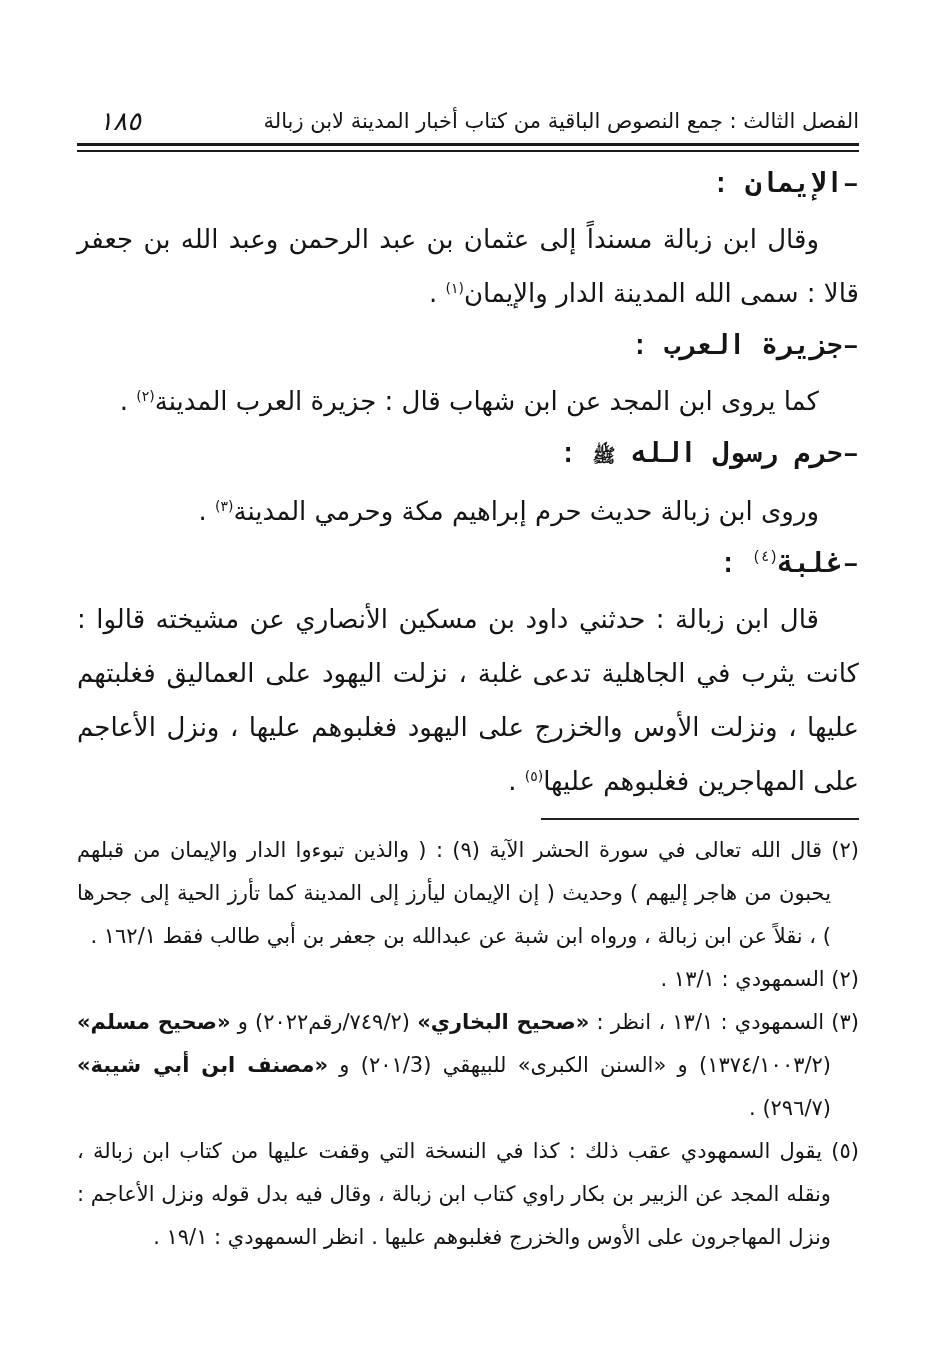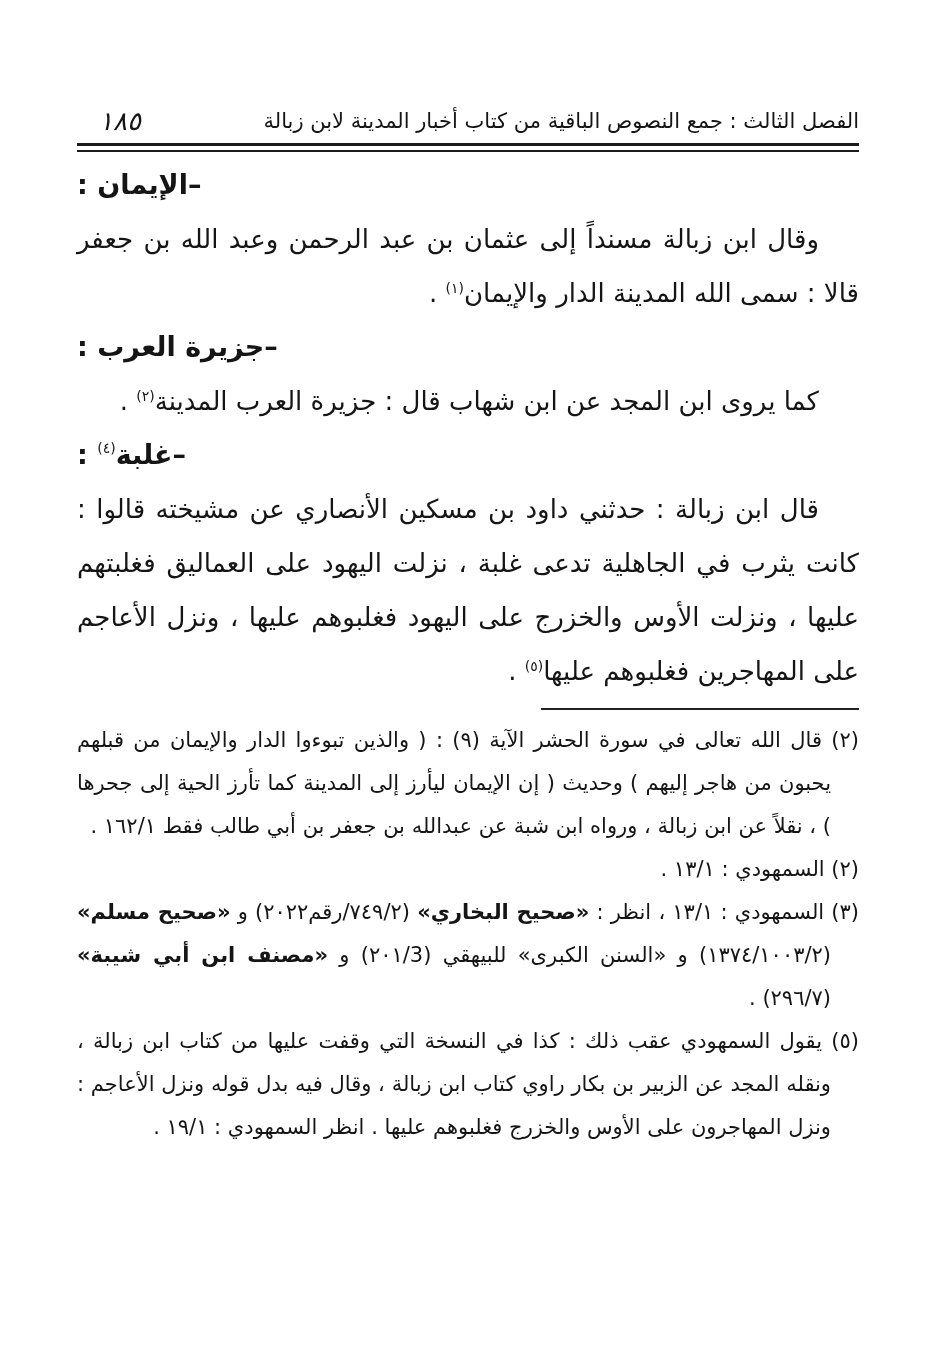--- a/index.html
+++ b/index.html
@@ -12,21 +12,21 @@
     overflow:hidden;
     background:#ffffff;
   }
   
   .hdr-row { display:flex; justify-content:space-between; align-items:flex-end; }
   .chapter-title { font-size:21px; font-weight:400; line-height:30px; white-space:nowrap; }
   .page-number { font-size:26px; font-weight:400; line-height:30px; padding-left:22px;font-style:italic; }
   .hdr-rule { height:9px; border-top:3px solid #1b1b1b; border-bottom:2px solid #1b1b1b; margin-top:7px; }
   
   .content { margin-top:6px; }
-  .sh { font-size:27px; font-weight:700; line-height:54px; text-align:left; }
+  .sh { font-size:27px; font-weight:700; line-height:54px; text-align:right;font-family:Liberation Mono, monospace; }
   .saw { font-size:19px; }
   .bp { font-size:26px; line-height:54px; text-align:justify; text-indent:40px; }
   .ref { font-size:14px; line-height:0; vertical-align:9px; font-weight:400; }
   .sh .ref { vertical-align:11px; }
   
   .fnsep { width:318px; border-top:2px solid #222; margin:10px 0 9px; }
   .fn { font-size:21px; line-height:43px; text-align:justify; padding-right:28px; text-indent:-28px; }
   .bk { font-weight:700; }
 </style>
 </head>
@@ -47,20 +47,24 @@
     <section>
       <h2 class="sh"><span>–الإيمان :</span></h2>
       <p class="bp"><span>وقال ابن زبالة مسنداً إلى عثمان بن عبد الرحمن وعبد الله بن جعفر قالا : سمى الله المدينة الدار والإيمان</span><sup class="ref">(١)</sup><span> .</span></p>
     </section>
 
     <section>
       <h2 class="sh"><span>–جزيرة العرب :</span></h2>
       <p class="bp"><span>كما يروى ابن المجد عن ابن شهاب قال : جزيرة العرب المدينة</span><sup class="ref">(٢)</sup><span> .</span></p>
     </section>
 
+    <section>
+      <h2 class="sh"><span>–حرم رسول الله </span><span class="saw">ﷺ</span><span> :</span></h2>
+      <p class="bp"><span>وروى ابن زبالة حديث حرم إبراهيم مكة وحرمي المدينة</span><sup class="ref">(٣)</sup><span> .</span></p>
+    </section>
 
     <section>
       <h2 class="sh"><span>–غلبة</span><sup class="ref">(٤)</sup><span> :</span></h2>
       <p class="bp"><span>قال ابن زبالة : حدثني داود بن مسكين الأنصاري عن مشيخته قالوا : كانت يثرب في الجاهلية تدعى غلبة ، نزلت اليهود على العماليق فغلبتهم عليها ، ونزلت الأوس والخزرج على اليهود فغلبوهم عليها ، ونزل الأعاجم على المهاجرين فغلبوهم عليها</span><sup class="ref">(٥)</sup><span> .</span></p>
     </section>
 
   </main>
 
   <footer>
     <div class="fnsep"></div>

